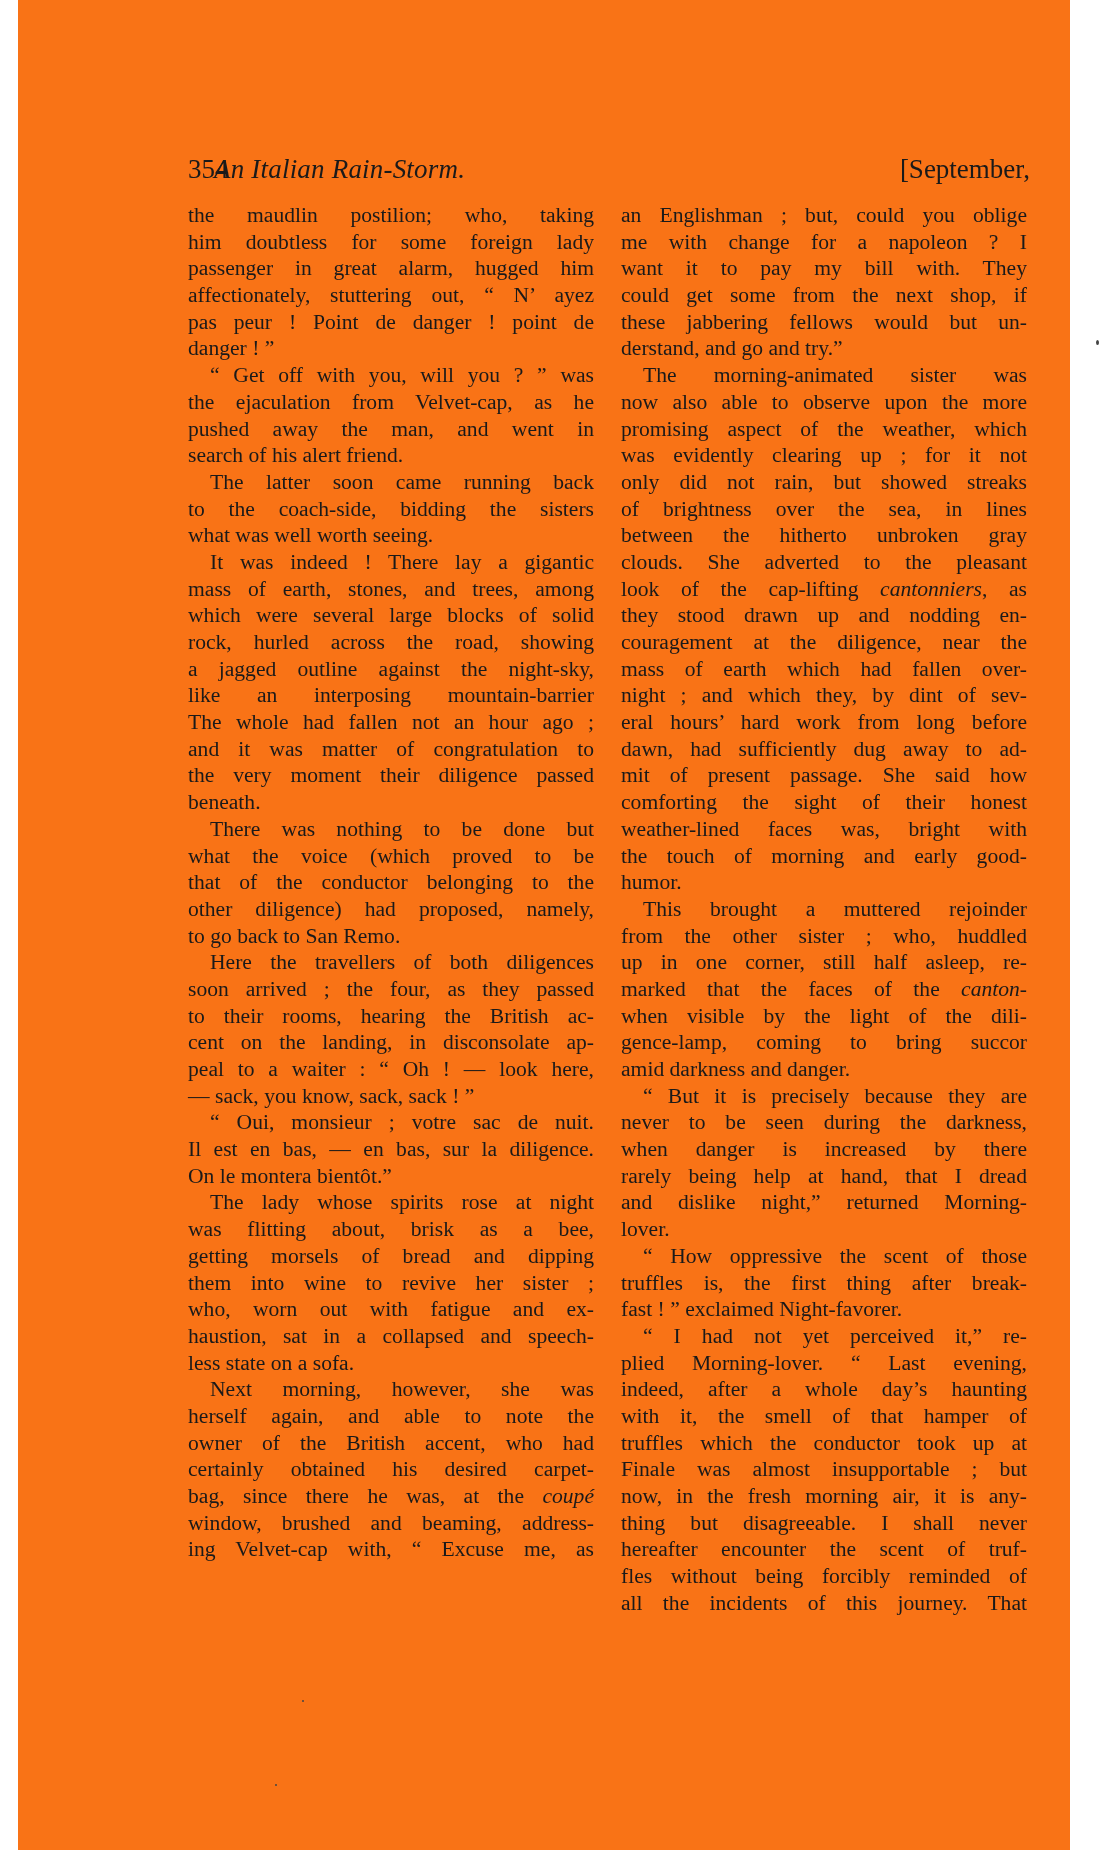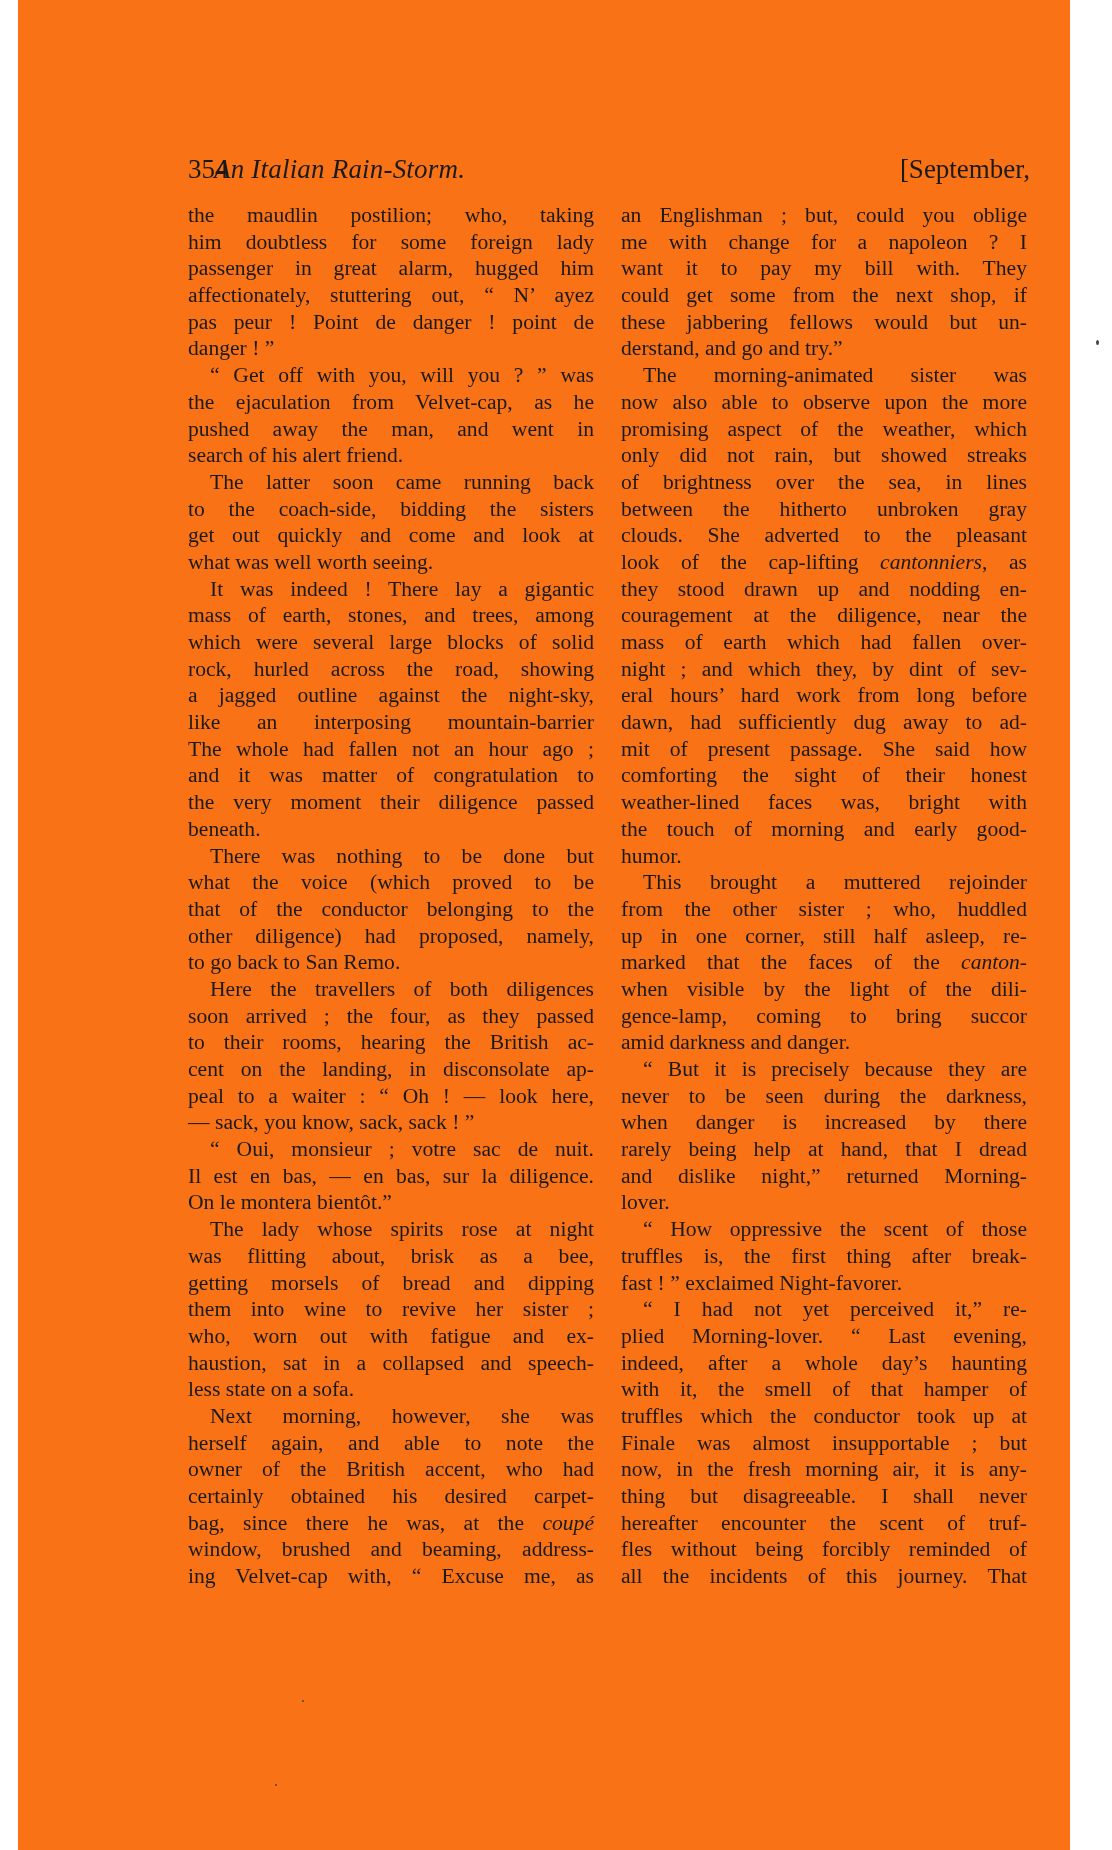--- a/index.html
+++ b/index.html
@@ -36,21 +36,20 @@
       <div class="line"><span>passenger in great alarm, hugged him</span></div>
       <div class="line"><span>affectionately, stuttering out, “ N’ ayez</span></div>
       <div class="line"><span>pas peur !  Point de danger ! point de</span></div>
       <div class="line last"><span>danger ! ”</span></div>
       <div class="line indent"><span>“ Get off with you, will you ? ” was</span></div>
       <div class="line"><span>the ejaculation from Velvet-cap, as he</span></div>
       <div class="line"><span>pushed away the man, and went in</span></div>
       <div class="line last"><span>search of his alert friend.</span></div>
       <div class="line indent"><span>The latter soon came running back</span></div>
       <div class="line"><span>to the coach-side, bidding the sisters</span></div>
-      <div class="line"><span>get out quickly and come and look at</span></div>
       <div class="line last"><span>what was well worth seeing.</span></div>
       <div class="line indent"><span>It was indeed !  There lay a gigantic</span></div>
       <div class="line"><span>mass of earth, stones, and trees, among</span></div>
       <div class="line"><span>which were several large blocks of solid</span></div>
       <div class="line"><span>rock, hurled across the road, showing</span></div>
       <div class="line"><span>a jagged outline against the night-sky,</span></div>
       <div class="line"><span>like an interposing mountain-barrier</span></div>
       <div class="line"><span>The whole had fallen not an hour ago ;</span></div>
       <div class="line"><span>and it was matter of congratulation to</span></div>
       <div class="line"><span>the very moment their diligence passed</span></div>
@@ -87,20 +86,21 @@
   <div class="column col-right" id="col-1">
       <div class="line"><span>an Englishman ; but, could you oblige</span></div>
       <div class="line"><span>me with change for a napoleon ?  I</span></div>
       <div class="line"><span>want it to pay my bill with.  They</span></div>
       <div class="line"><span>could get some from the next shop, if</span></div>
       <div class="line"><span>these jabbering fellows would but un-</span></div>
       <div class="line last"><span>derstand, and go and try.”</span></div>
       <div class="line indent"><span>The morning-animated sister was</span></div>
       <div class="line"><span>now also able to observe upon the more</span></div>
       <div class="line"><span>promising aspect of the weather, which</span></div>
+      <div class="line"><span>was evidently clearing up ; for it not</span></div>
       <div class="line"><span>only did not rain, but showed streaks</span></div>
       <div class="line"><span>of brightness over the sea, in lines</span></div>
       <div class="line"><span>between the hitherto unbroken gray</span></div>
       <div class="line"><span>clouds.  She adverted to the pleasant</span></div>
       <div class="line"><span>look of the cap-lifting</span> <span class="it">cantonniers</span><span>, as</span></div>
       <div class="line"><span>they stood drawn up and nodding en-</span></div>
       <div class="line"><span>couragement at the diligence, near the</span></div>
       <div class="line"><span>mass of earth which had fallen over-</span></div>
       <div class="line"><span>night ; and which they, by dint of sev-</span></div>
       <div class="line"><span>eral hours’ hard work from long before</span></div>

